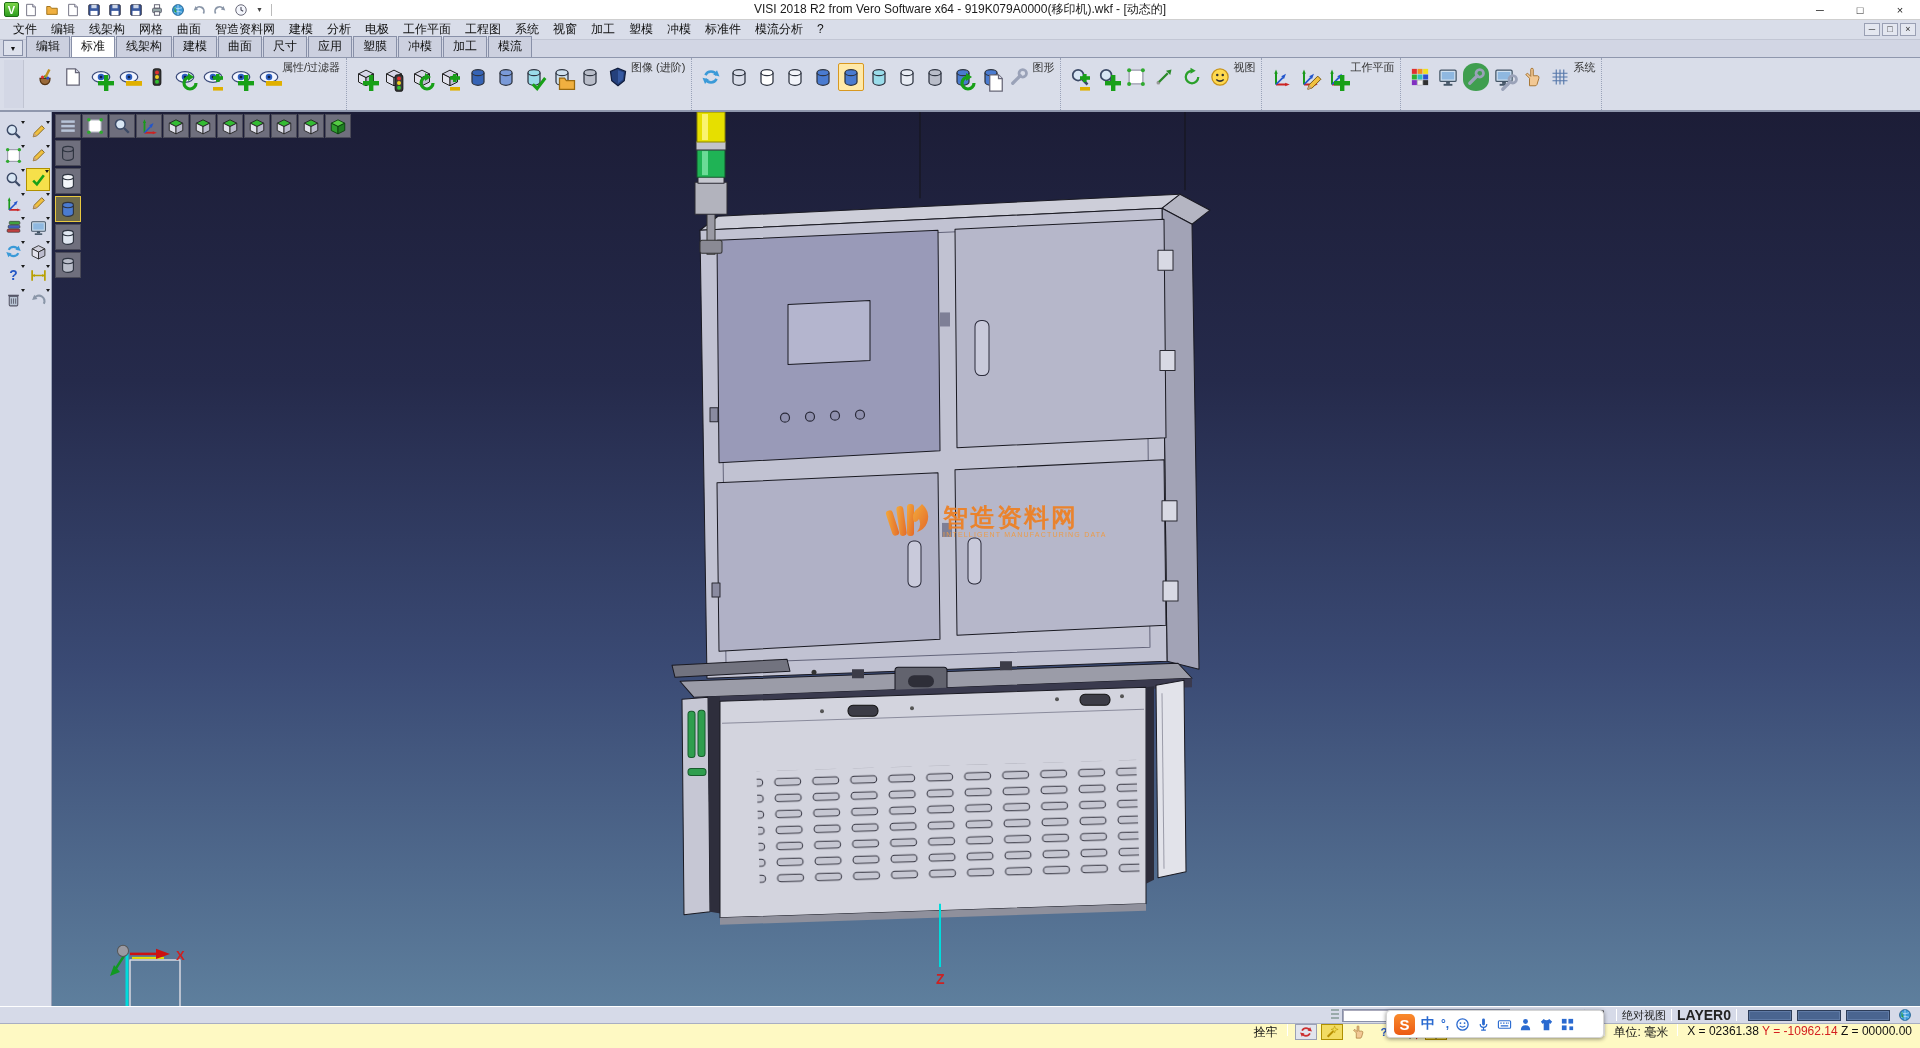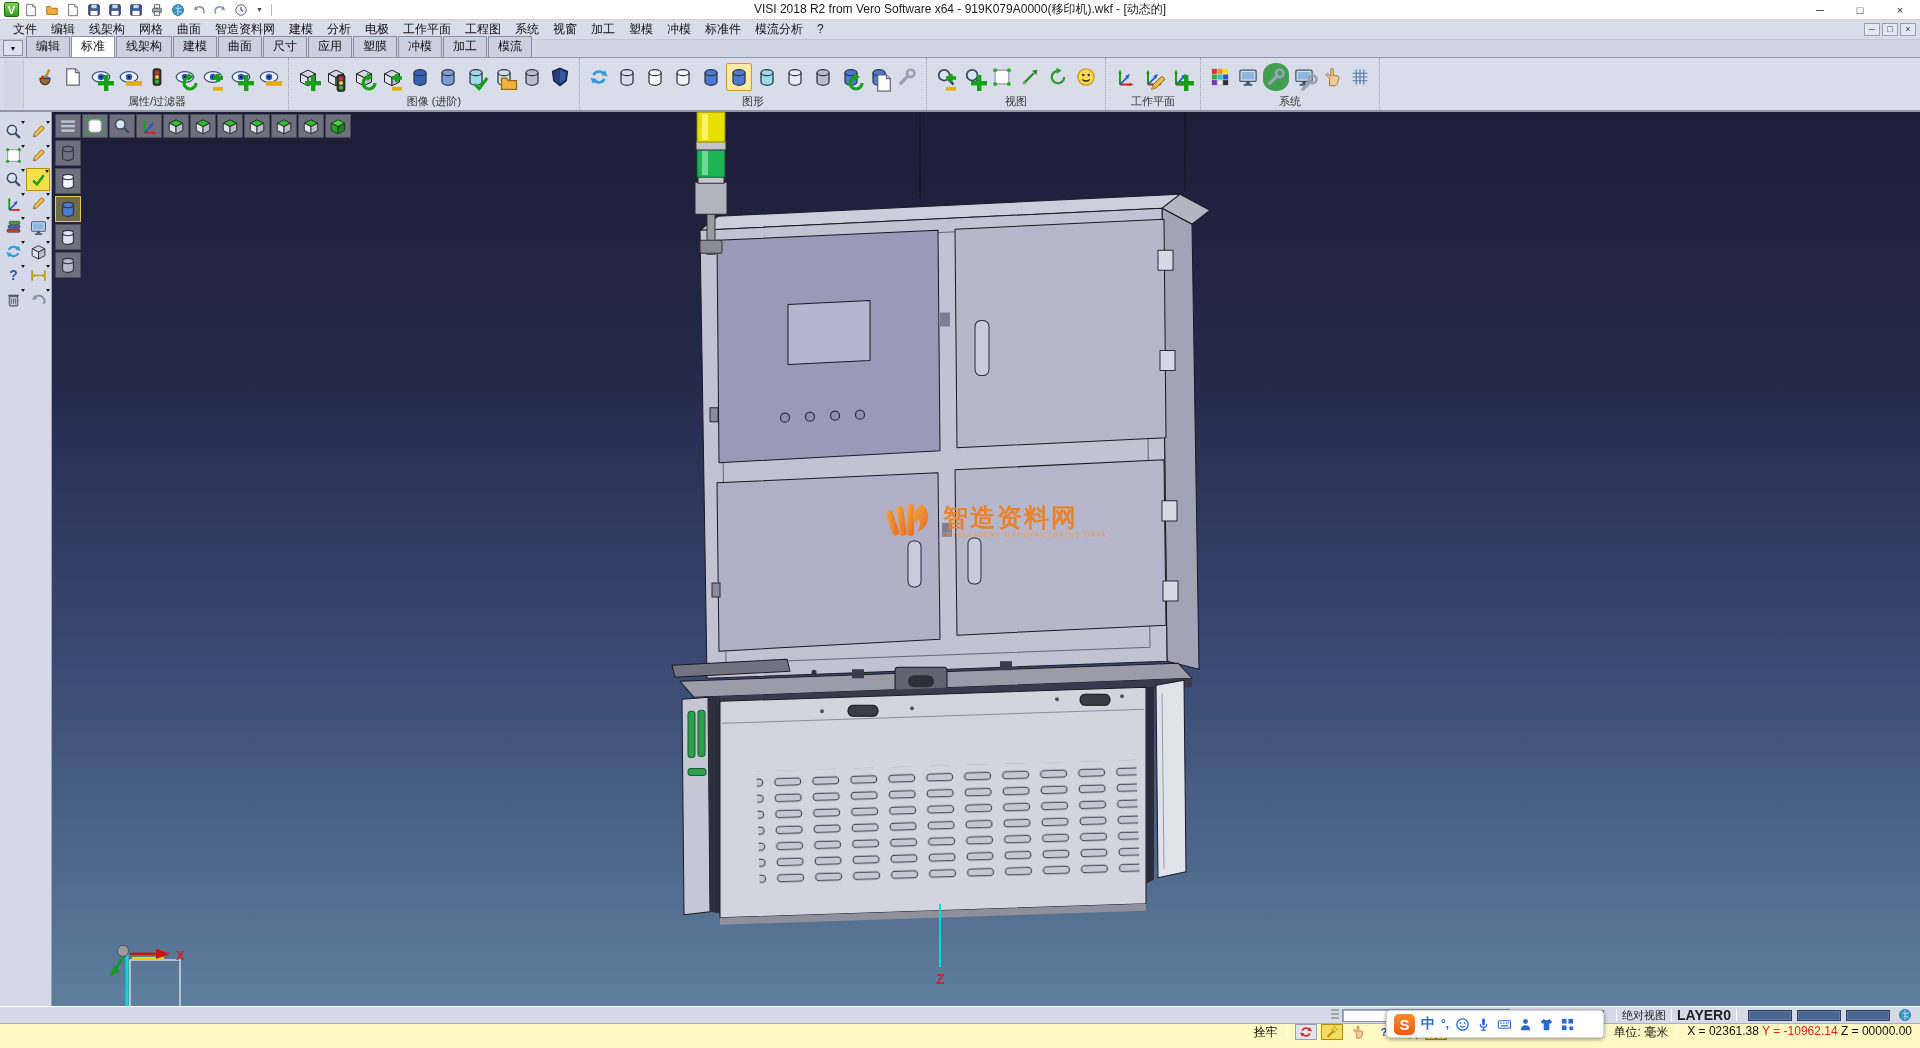--- a/index.html
+++ b/index.html
@@ -27,21 +27,21 @@
 .mdictl{margin-left:auto;display:flex;gap:2px;padding-right:4px}
 .mdib{width:16px;height:13px;background:#e4e7f0;border:1px solid #9aa0b4;font-size:9px;line-height:11px;text-align:center;color:#333}
 
 .tabbar{height:18px;display:flex;align-items:flex-end;background:#d2d6e4;padding-left:3px;border-bottom:1px solid #8f97ad}
 .tabdrop{width:20px;height:16px;border:1px solid #8890a8;background:#dde1ec;font-size:7px;display:flex;align-items:center;justify-content:center;margin-right:3px;margin-bottom:1px}
 .tab{padding:1px 9px 2px;border:1px solid #8890a8;border-bottom:none;background:#ccd0df;margin-right:1px;font-size:12px;white-space:nowrap}
 .tab.active{background:#fff;font-weight:normal}
 
 .ribbon{height:54px;background:#d9dde9;display:flex;align-items:stretch;border-bottom:2px solid #8f97ad;padding-left:4px}
 .rlead{width:20px;border-right:1px solid #c0c4d2;background:#d3d7e5;margin:2px 2px 2px 0}
-.rgroup{display:flex;flex-direction:column;border-right:1px dotted #9aa2b8;padding:2px 6px 0}
+.rgroup{display:flex;border-right:1px dotted #9aa2b8;padding:2px 6px 0}
 .ricons{display:flex;gap:2px;align-items:center;height:34px}
 .ri{width:26px;height:28px;display:inline-flex;align-items:center;justify-content:center;position:relative}
 .ri svg{width:20px;height:20px}
 .ri.sel{background:#ffe9a8;border:1px solid #d89820;border-radius:2px}
 .ri.oval{background:#3f9e4f;border-radius:50%/40%}
 .rlabel{text-align:center;font-size:11px;color:#333;line-height:15px;white-space:nowrap}
 
 .main{display:flex;height:894px}
 .sidebar{width:52px;background:#d6dae8;border-right:1px solid #9aa2b8;padding-top:8px;display:grid;grid-template-columns:24px 24px;gap:1px;justify-content:center;align-content:start}
 .si{width:24px;height:23px;position:relative;display:inline-flex;align-items:center;justify-content:center}

